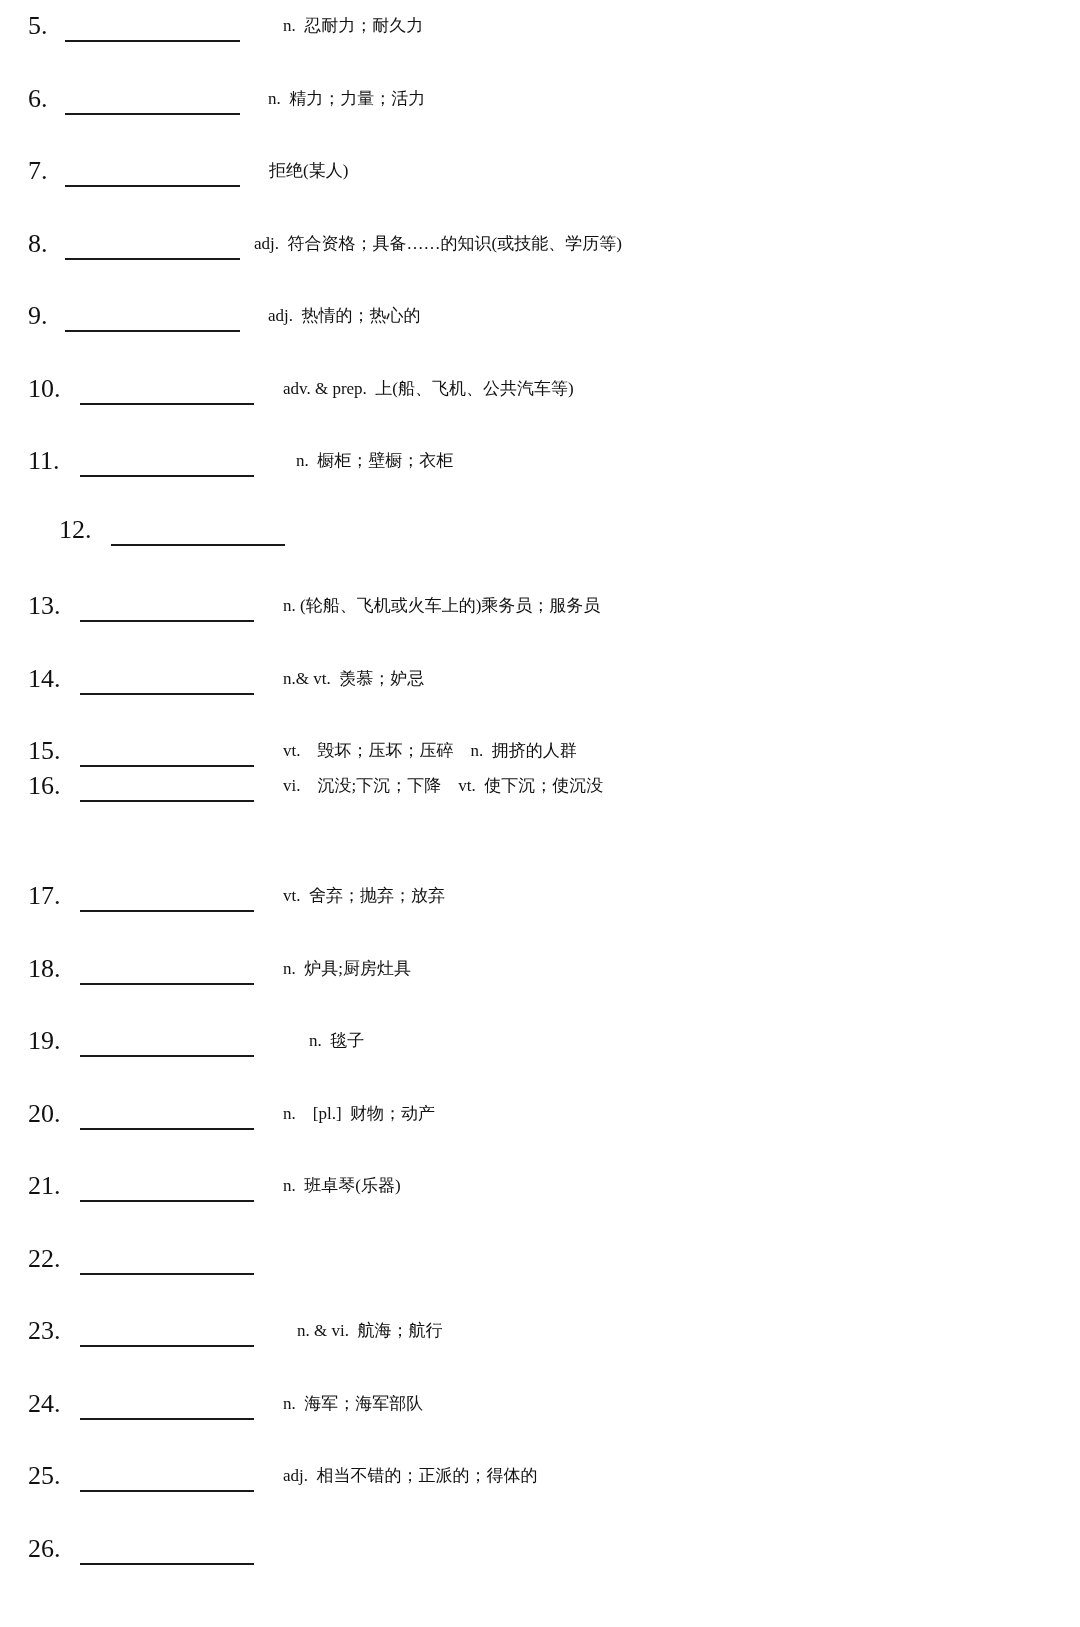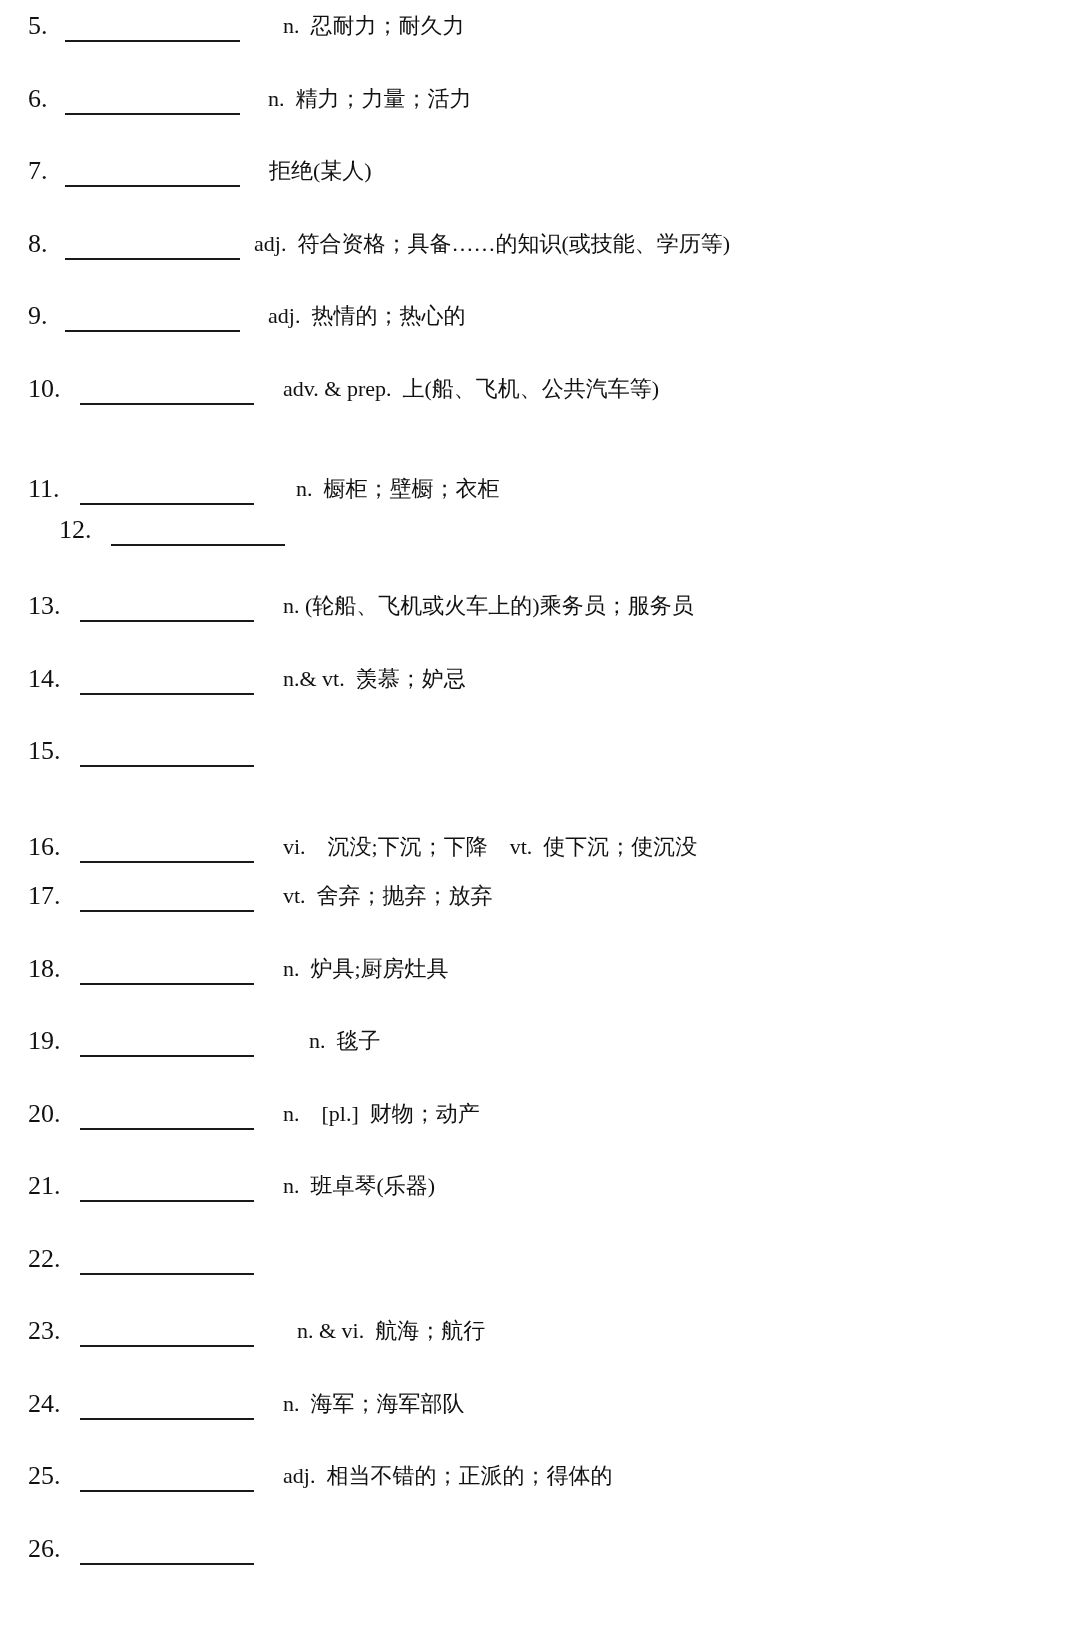--- a/index.html
+++ b/index.html
@@ -12,21 +12,21 @@
       position: absolute; left: 0; width: 1080px; height: 40px;
     }
     .num {
       position: absolute; left: 28px; top: 0;
       font-size: 26px; line-height: 40px; letter-spacing: 0px;
     }
     .blank {
       position: absolute; top: 34px; height: 2px; background: #1a1a1a;
     }
     .def {
-      position: absolute; top: 0; font-size: 22px; line-height: 40px; white-space: pre;
+      position: absolute; top: 0; font-size: 17px; line-height: 40px; white-space: pre;
     }
   </style>
 </head>
 <body>
 
 <div id="worksheet">
     <div class="row" style="top: 6px;">
       <span class="num">5.</span>
       <div class="blank" style="left: 65px; width: 175px;"></div>
       <span class="def" style="left: 283px;">n.  忍耐力；耐久力</span>
@@ -49,21 +49,21 @@
     <div class="row" style="top: 296px;">
       <span class="num">9.</span>
       <div class="blank" style="left: 65px; width: 175px;"></div>
       <span class="def" style="left: 268px;">adj.  热情的；热心的</span>
     </div>
     <div class="row" style="top: 368.5px;">
       <span class="num">10.</span>
       <div class="blank" style="left: 80px; width: 174px;"></div>
       <span class="def" style="left: 283px;">adv. &amp; prep.  上(船、飞机、公共汽车等)</span>
     </div>
-    <div class="row" style="top: 441px; margin-top: 28px;">
+    <div class="row" style="top: 441px;">
       <span class="num">11.</span>
       <div class="blank" style="left: 80px; width: 174px;"></div>
       <span class="def" style="left: 296px;">n.  橱柜；壁橱；衣柜</span>
     </div>
     <div class="row" style="top: 510px; margin-left: 31px;">
       <span class="num">12.</span>
       <div class="blank" style="left: 80px; width: 174px;"></div>
     </div>
     <div class="row" style="top: 586px;">
       <span class="num">13.</span>
@@ -71,22 +71,23 @@
       <span class="def" style="left: 283px;">n. (轮船、飞机或火车上的)乘务员；服务员</span>
     </div>
     <div class="row" style="top: 658.5px;">
       <span class="num">14.</span>
       <div class="blank" style="left: 80px; width: 174px;"></div>
       <span class="def" style="left: 283px;">n.&amp; vt.  羡慕；妒忌</span>
     </div>
     <div class="row" style="top: 731px;">
       <span class="num">15.</span>
       <div class="blank" style="left: 80px; width: 174px;"></div>
+      <span class="def" style="left: 283px;">vt.    毁坏；压坏；压碎    n.  拥挤的人群</span>
     </div>
-    <div class="row" style="top: 827px;">
+    <div class="row" style="top: 766px;">
       <span class="num">16.</span>
       <div class="blank" style="left: 80px; width: 174px;"></div>
       <span class="def" style="left: 283px;">vi.    沉没;下沉；下降    vt.  使下沉；使沉没</span>
     </div>
     <div class="row" style="top: 876px;">
       <span class="num">17.</span>
       <div class="blank" style="left: 80px; width: 174px;"></div>
       <span class="def" style="left: 283px;">vt.  舍弃；抛弃；放弃</span>
     </div>
     <div class="row" style="top: 948.5px;">

